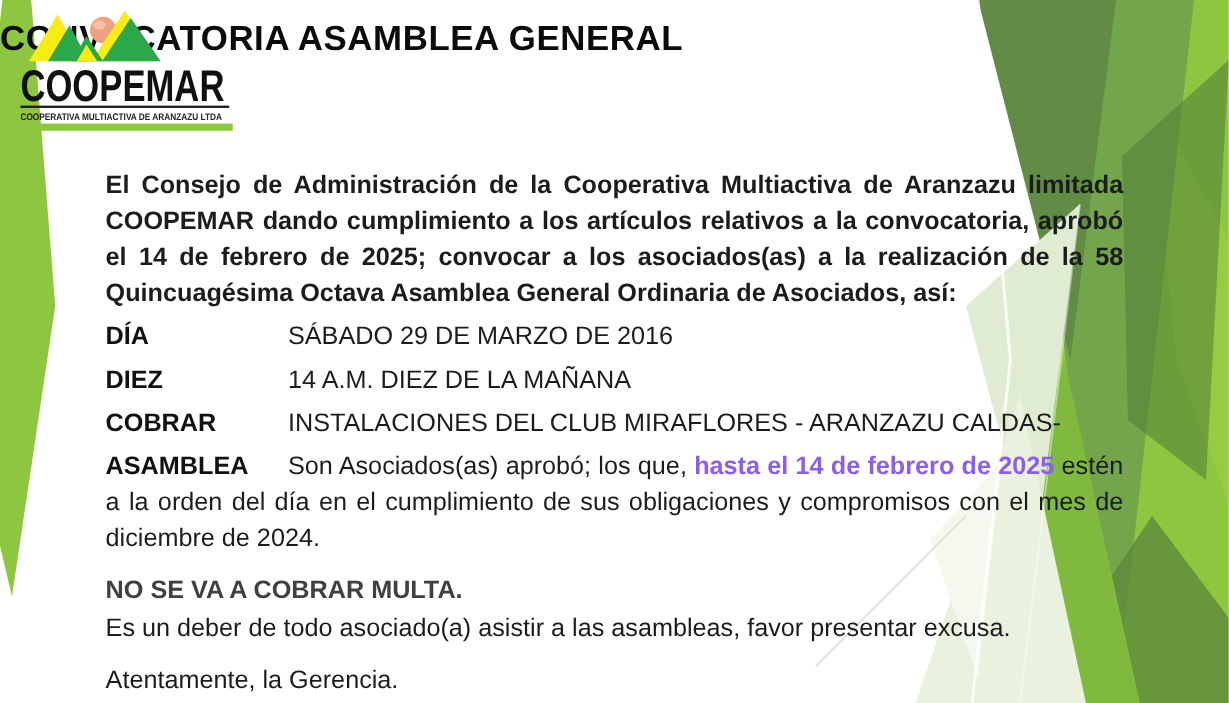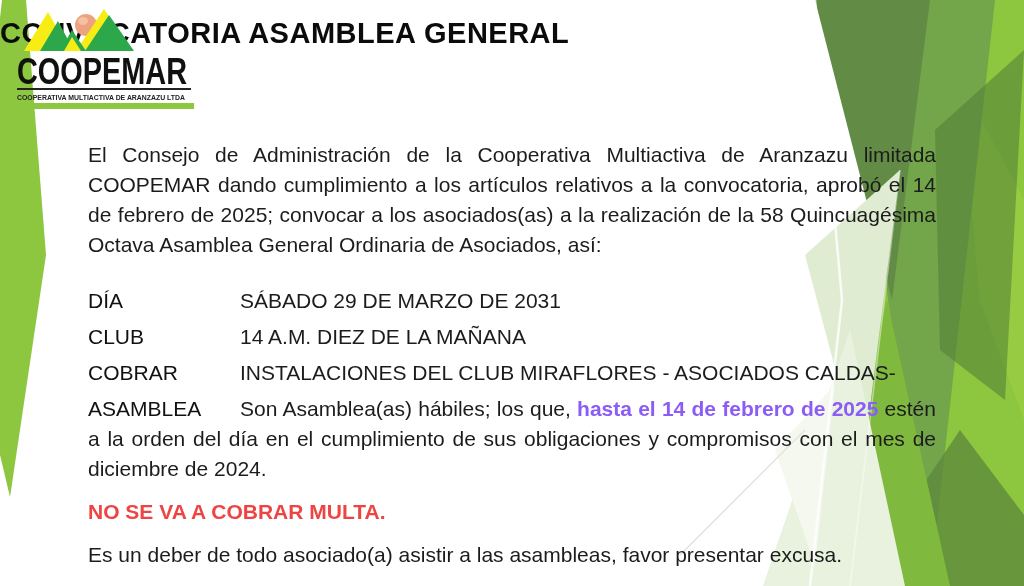--- a/index.html
+++ b/index.html
@@ -21,31 +21,31 @@
     z-index: 2;
     font-weight: bold; color: #0b0b0b;
     font-size: 29px; line-height: 47px; letter-spacing: 0.5px;
   }
   .content {
     position: absolute; left: 88px; top: 140px; width: 848px;
     z-index: 2; color: #1c1c1c;
     font-size: 21px; line-height: 30px;
   }
   .just { text-align: justify; }
-  .intro { margin-bottom: 26px; }
+  .intro { margin-bottom: 6px; font-weight: bold; }
   .detail-row { margin-bottom: 6px; }
   .lbl {
     display: inline-block; width: 152px;
-    font-weight: normal; color: #111;
+    font-weight: bold; color: #111;
   }
   .hab { margin-top: 6px; }
   .hab .lbl { width: 152px; }
   b.inlinebold { font-weight: bold; color: #8b5cf6; }
-  .notice { margin-top: 13px; font-weight: bold; color: #ef4444; }
-  .closing { margin-top: 13px; }
+  .notice { margin-top: 13px; font-weight: bold; color: #404040; }
+  .closing { margin-top: 2px; }
   .signature { margin-top: 13px; }
 </style>
 </head>
 <body>
 
 <div class="slide">
 
   <svg class="deco" id="deco-left" width="80" height="586" viewBox="0 0 80 586">
     <polygon points="2,0 26,0 46,255 10,497 0,455 0,18" fill="#8dc63f"></polygon>
   </svg>
@@ -85,31 +85,31 @@
 
   <div class="title-block">
     <div>CONVOCATORIA ASAMBLEA GENERAL</div>
   </div>
 
   <div class="content">
 
     <p class="intro just">El Consejo de Administración de la Cooperativa Multiactiva de Aranzazu limitada COOPEMAR dando cumplimiento a los artículos relativos a la convocatoria, aprobó el 14 de febrero de 2025; convocar a los asociados(as) a la realización de la 58 Quincuagésima Octava Asamblea General Ordinaria de Asociados, así:</p>
 
     <div class="detail-row">
-      <span class="lbl">DÍA</span><span>SÁBADO 29 DE MARZO DE 2031</span>
+      <span class="lbl">DÍA</span><span>SÁBADO 29 DE MARZO DE 2016</span>
     </div>
     <div class="detail-row">
-      <span class="lbl">CLUB</span><span>14 A.M. DIEZ DE LA MAÑANA</span>
+      <span class="lbl">DIEZ</span><span>14 A.M. DIEZ DE LA MAÑANA</span>
     </div>
     <div class="detail-row">
-      <span class="lbl">COBRAR</span><span>INSTALACIONES DEL CLUB MIRAFLORES - ASOCIADOS CALDAS-</span>
+      <span class="lbl">COBRAR</span><span>INSTALACIONES DEL CLUB MIRAFLORES - ARANZAZU CALDAS-</span>
     </div>
 
     <p class="hab just">
-      <span class="lbl">ASAMBLEA</span><span>Son Asamblea(as) hábiles; los que, </span><b class="inlinebold">hasta el 14 de febrero de 2025</b><span> estén a la orden del día en el cumplimiento de sus obligaciones y compromisos con el mes de diciembre de 2024.</span>
+      <span class="lbl">ASAMBLEA</span><span>Son Asociados(as) aprobó; los que, </span><b class="inlinebold">hasta el 14 de febrero de 2025</b><span> estén a la orden del día en el cumplimiento de sus obligaciones y compromisos con el mes de diciembre de 2024.</span>
     </p>
 
     <p class="notice">NO SE VA A COBRAR MULTA.</p>
 
     <p class="closing">Es un deber de todo asociado(a) asistir a las asambleas, favor presentar excusa.</p>
 
     <p class="signature">Atentamente, la Gerencia.</p>
 
   </div>
 </div>

